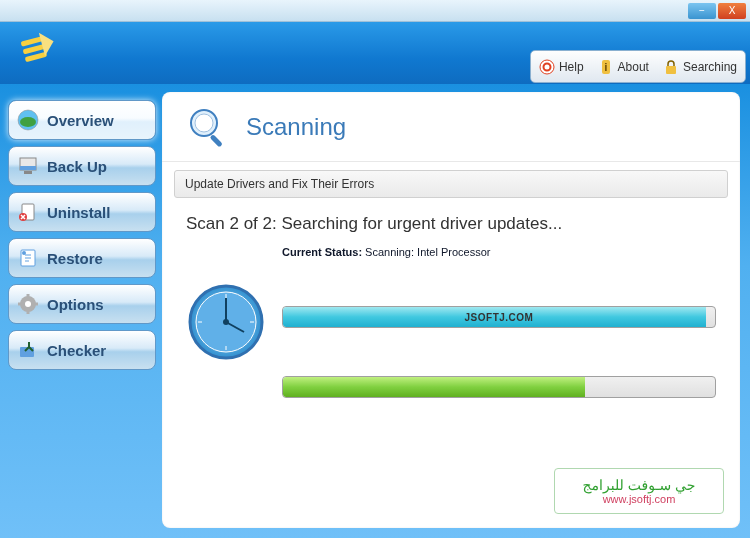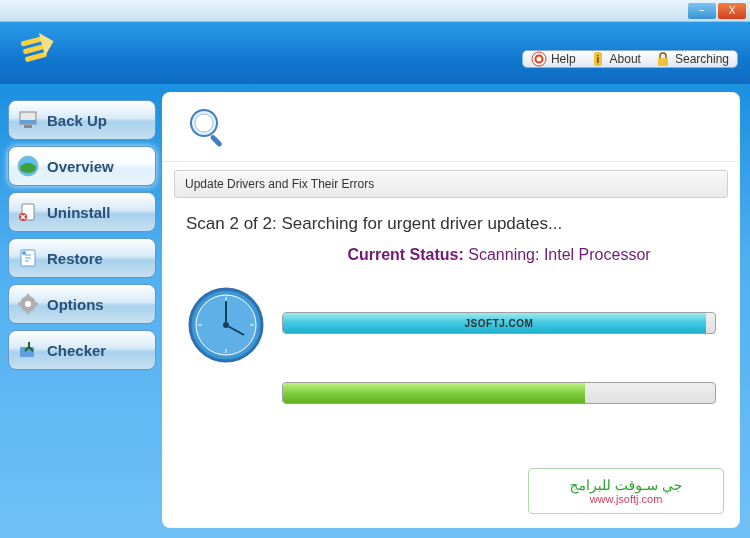--- a/index.html
+++ b/index.html
@@ -6,21 +6,21 @@
 body { width: 750px; height: 538px; overflow: hidden; background: #fff; }
 
 .titlebar { height: 22px; background: linear-gradient(#e8f4fc, #c8e0f0); display: flex; justify-content: flex-end; align-items: center; padding-right: 4px; border-bottom: 1px solid #a0c0d8; }
 .titlebar-btn { width: 28px; height: 16px; margin-left: 2px; border-radius: 2px; display: flex; align-items: center; justify-content: center; font-size: 10px; color: #fff; cursor: pointer; }
 .minimize { background: linear-gradient(#7ac4f0, #3a94d0); }
 .close { background: linear-gradient(#f08040, #d04020); }
 
 .header { height: 62px; background: linear-gradient(#2a9ae8, #1078d0 60%, #0e6cc0); display: flex; align-items: center; padding: 0 16px; position: relative; }
 .logo-icon { width: 42px; height: 42px; margin-right: 10px; }
 .app-title { color: #fff; font-size: 26px; font-weight: bold; font-style: italic; text-shadow: 1px 1px 2px rgba(0,0,0,0.3); }
-.header-links { position: absolute; right: 12px; top: 28px; height: 18px; background: linear-gradient(#fefefe, #e0e8f0); border: 1px solid #8ab0d0; border-radius: 5px; display: flex; align-items: center; padding: 0 8px; gap: 14px; }
+.header-links { position: absolute; right: 4px; top: 28px; height: 33px; background: linear-gradient(#fefefe, #e0e8f0); border: 1px solid #8ab0d0; border-radius: 5px; display: flex; align-items: center; padding: 0 8px; gap: 14px; }
 .header-link { display: flex; align-items: center; gap: 4px; font-size: 12px; color: #333; cursor: pointer; }
 .header-link svg { width: 16px; height: 16px; }
 
 .body-area { display: flex; height: 454px; background: linear-gradient(#1a90e0, #50b0f0 40%, #70c0f8); padding: 8px 10px 10px 8px; }
 
 .sidebar { width: 148px; display: flex; flex-direction: column; gap: 6px; padding-top: 8px; }
 .nav-btn { height: 40px; background: linear-gradient(#ffffff, #d8eaf8 45%, #a8d0ec 55%, #c8e0f0); border: 1px solid #6098c8; border-radius: 8px; display: flex; align-items: center; padding: 0 8px; gap: 8px; cursor: pointer; font-size: 15px; color: #2a5078; font-weight: 600; }
 .nav-btn.active { background: linear-gradient(#ffffff, #f8fcff 45%, #e0f0fc 55%, #e8f4fc); box-shadow: 0 0 6px rgba(255,255,255,0.8); }
 .nav-icon { width: 22px; height: 22px; flex-shrink: 0; }
 
@@ -29,28 +29,28 @@
 .content-header-icon { width: 44px; height: 44px; }
 .content-title { font-size: 24px; color: #3a7ab8; font-weight: normal; }
 
 .info-bar { margin: 8px 12px 0; padding: 6px 10px; background: linear-gradient(#f8f8f8, #eaeaea); border: 1px solid #d0d0d0; border-radius: 3px; font-size: 12px; color: #333; }
 
 .scan-status-line { margin: 16px 24px 8px; font-size: 17px; color: #333; }
 
 .scan-area { display: flex; align-items: center; padding: 4px 24px 20px; gap: 16px; }
 .clock-icon { width: 80px; height: 80px; flex-shrink: 0; }
 .progress-col { flex: 1; display: flex; flex-direction: column; gap: 10px; }
-.status-line { font-size: 16px; color: #701a75; text-align: center; }
+.status-line { font-size: 11px; color: #0f172a; }
 .status-line b { font-weight: bold; }
 .progress-wrap { height: 22px; border: 1px solid #a0a0a0; border-radius: 4px; background: linear-gradient(#f0f0f0,#e0e0e0); position: relative; overflow: hidden; margin-top: 38px; }
 .progress-fill { height: 100%; background: linear-gradient(#a0e8f0, #40c8e0 50%, #20b0d0); border-radius: 3px 0 0 3px; }
 .progress-fill.green { background: linear-gradient(#c0f080, #80d040 50%, #60b020); }
 .progress-label { position: absolute; left: 50%; top: 50%; transform: translate(-50%,-50%); font-size: 10px; font-weight: bold; color: #333; letter-spacing: 0.5px; }
 
-.watermark { position: absolute; right: 16px; bottom: 14px; width: 196px; height: 46px; border: 1px solid #b0d8b0; border-radius: 4px; background: #fff; display: flex; flex-direction: column; align-items: center; justify-content: center; font-size: 12px; }
+.watermark { position: absolute; right: 16px; bottom: 14px; width: 170px; height: 46px; border: 1px solid #b0d8b0; border-radius: 4px; background: #fff; display: flex; flex-direction: column; align-items: center; justify-content: center; font-size: 12px; }
 .watermark-ar { color: #30a030; font-family: Tahoma, sans-serif; direction: rtl; font-size: 14px; }
 .watermark-url { color: #d04060; font-size: 11px; }
 </style>
 </head>
 <body>
 
 <div class="titlebar">
   <div class="titlebar-btn minimize">−</div>
   <div class="titlebar-btn close">X</div>
 </div>
@@ -84,35 +84,35 @@
           <rect x="3" y="7" width="10" height="8" rx="1" fill="#f0c040"></rect>
           <path d="M5 7 V5 a3 3 0 0 1 6 0 V7" fill="none" stroke="#806000" stroke-width="1.5"></path>
         </svg>
       <span>Searching</span>
     </div>
   </div>
 </div>
 
 <div class="body-area">
   <div class="sidebar">
+    <div class="nav-btn active">
+      <svg class="nav-icon" viewBox="0 0 22 22">
+          <circle cx="11" cy="11" r="10" fill="#60c0f0"></circle>
+          <ellipse cx="11" cy="13" rx="8" ry="5" fill="#40a040"></ellipse>
+          <circle cx="11" cy="11" r="10" fill="none" stroke="#888" stroke-width="0.5"></circle>
+        </svg>
+      <span>Overview</span>
+    </div>
     <div class="nav-btn">
       <svg class="nav-icon" viewBox="0 0 22 22">
           <rect x="3" y="3" width="16" height="12" fill="#e8e8e8" stroke="#888"></rect>
           <rect x="3" y="11" width="16" height="4" fill="#60a0e0"></rect>
           <rect x="7" y="16" width="8" height="3" fill="#888"></rect>
         </svg>
       <span>Back Up</span>
-    </div>
-    <div class="nav-btn active">
-      <svg class="nav-icon" viewBox="0 0 22 22">
-          <circle cx="11" cy="11" r="10" fill="#60c0f0"></circle>
-          <ellipse cx="11" cy="13" rx="8" ry="5" fill="#40a040"></ellipse>
-          <circle cx="11" cy="11" r="10" fill="none" stroke="#888" stroke-width="0.5"></circle>
-        </svg>
-      <span>Overview</span>
     </div>
     <div class="nav-btn">
       <svg class="nav-icon" viewBox="0 0 22 22">
           <rect x="5" y="3" width="12" height="16" rx="1" fill="#fff" stroke="#888"></rect>
           <circle cx="6" cy="16" r="4" fill="#e04040"></circle>
           <path d="M4 14 L8 18 M8 14 L4 18" stroke="#fff" stroke-width="1.5"></path>
         </svg>
       <span>Uninstall</span>
     </div>
     <div class="nav-btn">
@@ -145,20 +145,21 @@
     </div>
   </div>
 
   <div class="content">
     <div class="content-header">
       <svg class="content-header-icon" viewBox="0 0 44 44">
         <circle cx="18" cy="18" r="13" fill="#e0f0fc" stroke="#4080c0" stroke-width="2"></circle>
         <circle cx="18" cy="18" r="9" fill="#fff" stroke="#a0c0e0"></circle>
         <rect x="27" y="29" width="14" height="5" rx="2.5" transform="rotate(45 27 29)" fill="#4080c0"></rect>
       </svg>
+      <div class="content-title">Scanning</div>
     </div>
 
     <div class="info-bar">Update Drivers and Fix Their Errors</div>
 
     <div class="scan-status-line">Scan 2 of 2: Searching for urgent driver updates...</div>
 
     <div class="scan-area">
       <svg class="clock-icon" viewBox="0 0 80 80">
         <circle cx="40" cy="40" r="36" fill="url(#cg)" stroke="#3070b0" stroke-width="3"></circle>
         <defs>

